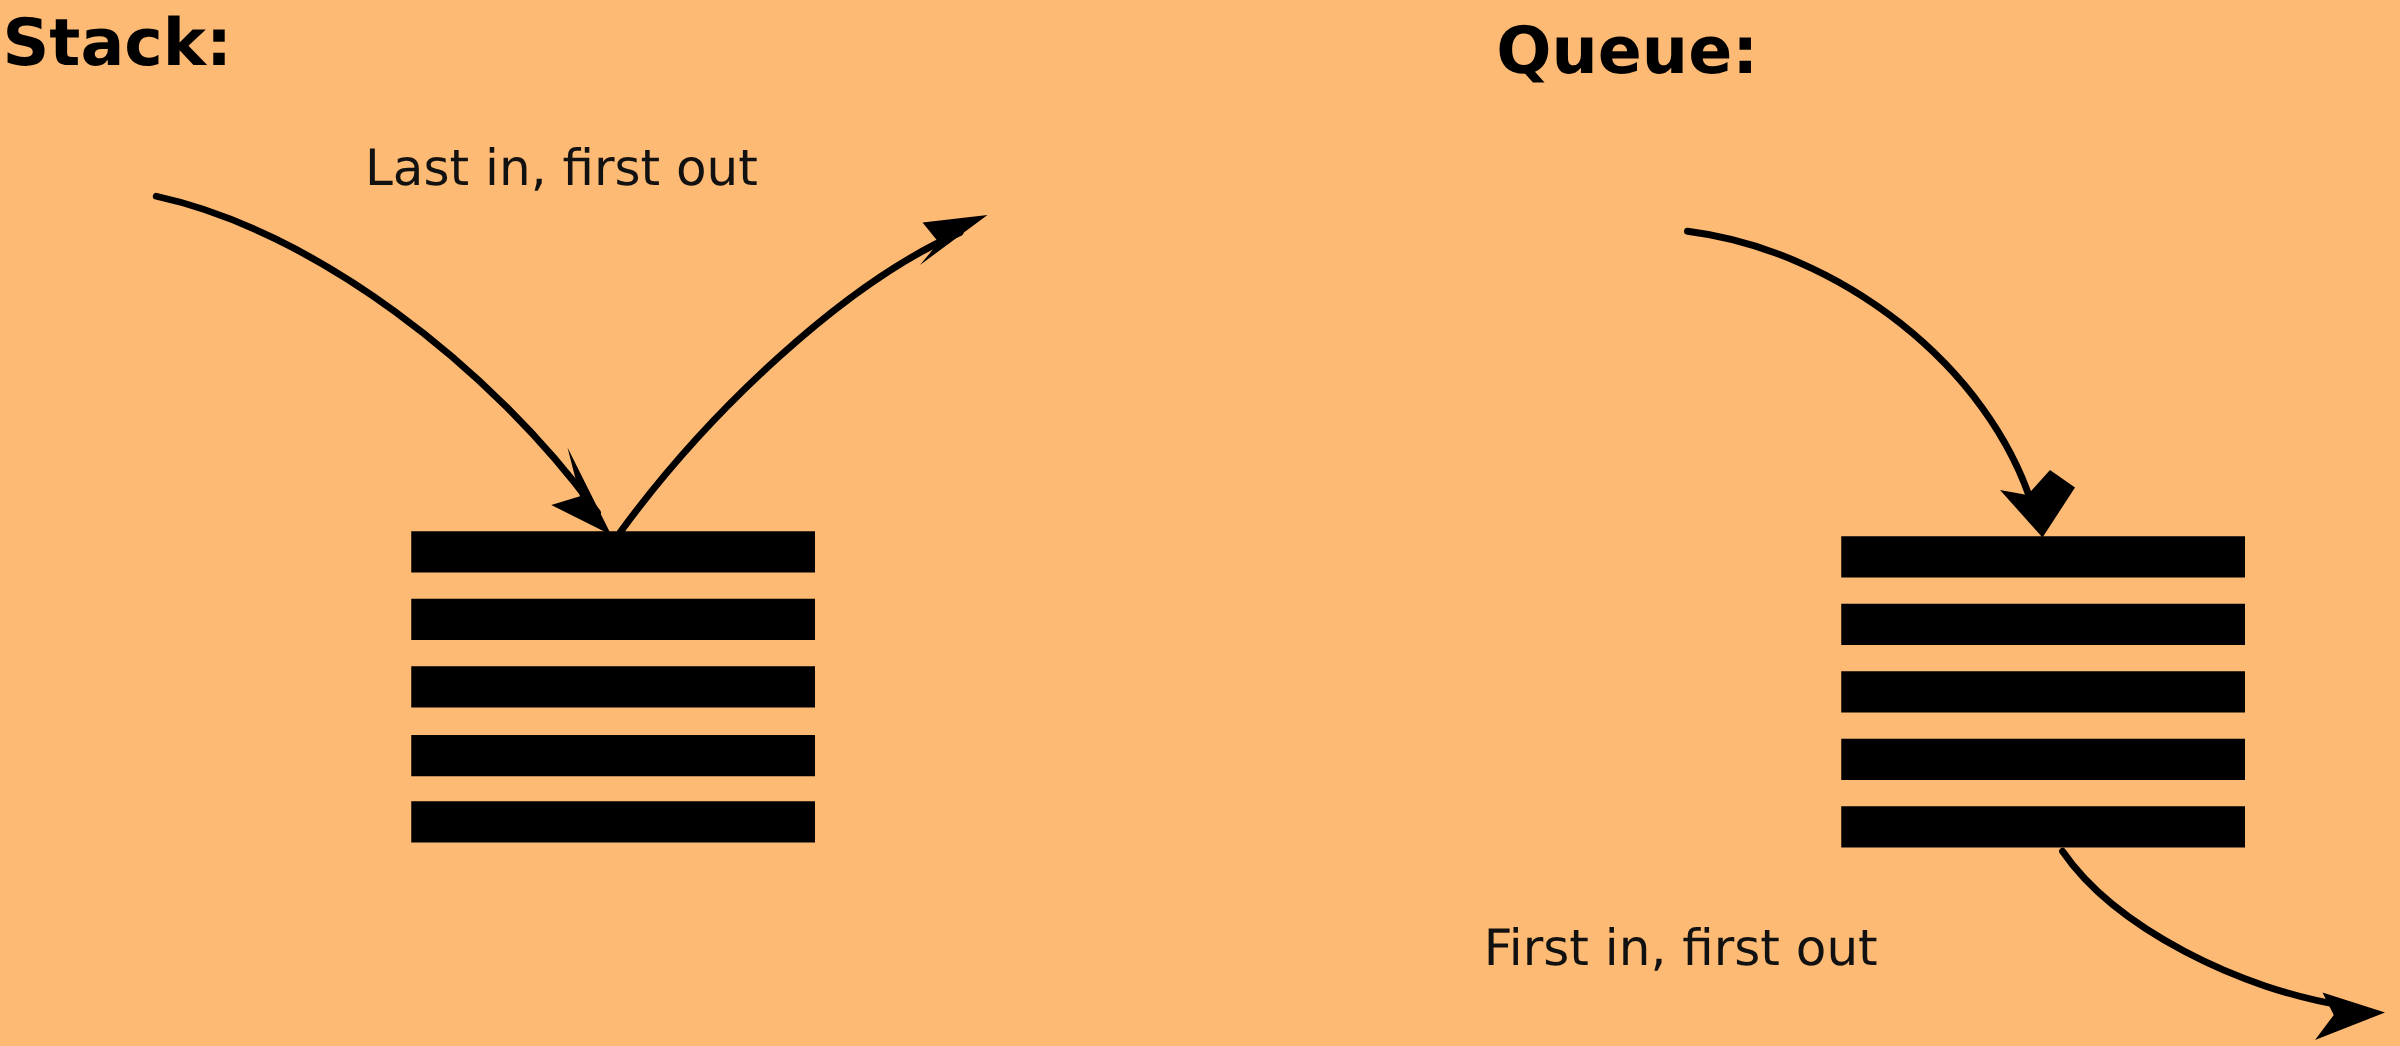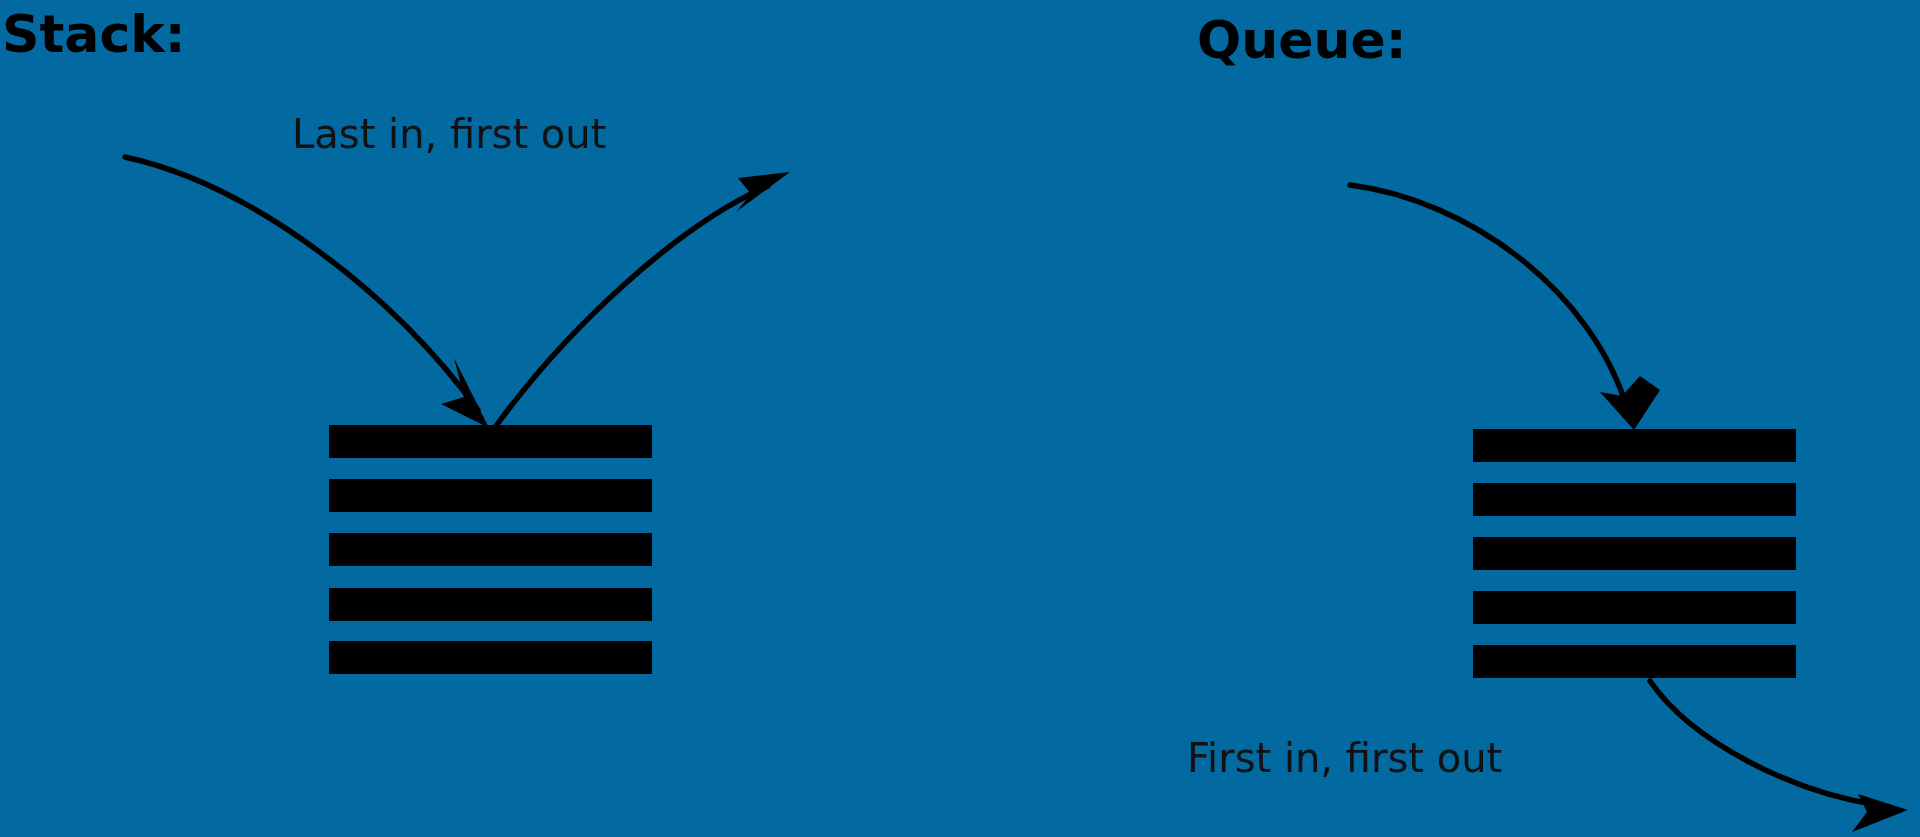--- a/index.html
+++ b/index.html
@@ -7,21 +7,21 @@
     padding: 0;
     background: #ffffff;
   }
   body {
     font-family: "DejaVu Sans", sans-serif;
   }
   #canvas {
     position: relative;
     width: 1920px;
     height: 837px;
-    background: #0369a1;
+    background: #fdba74;
     overflow: hidden;
   }
   .diagram-svg {
     position: absolute;
     top: 0;
     left: 0;
     width: 1920px;
     height: 837px;
   }
   .title-text {

